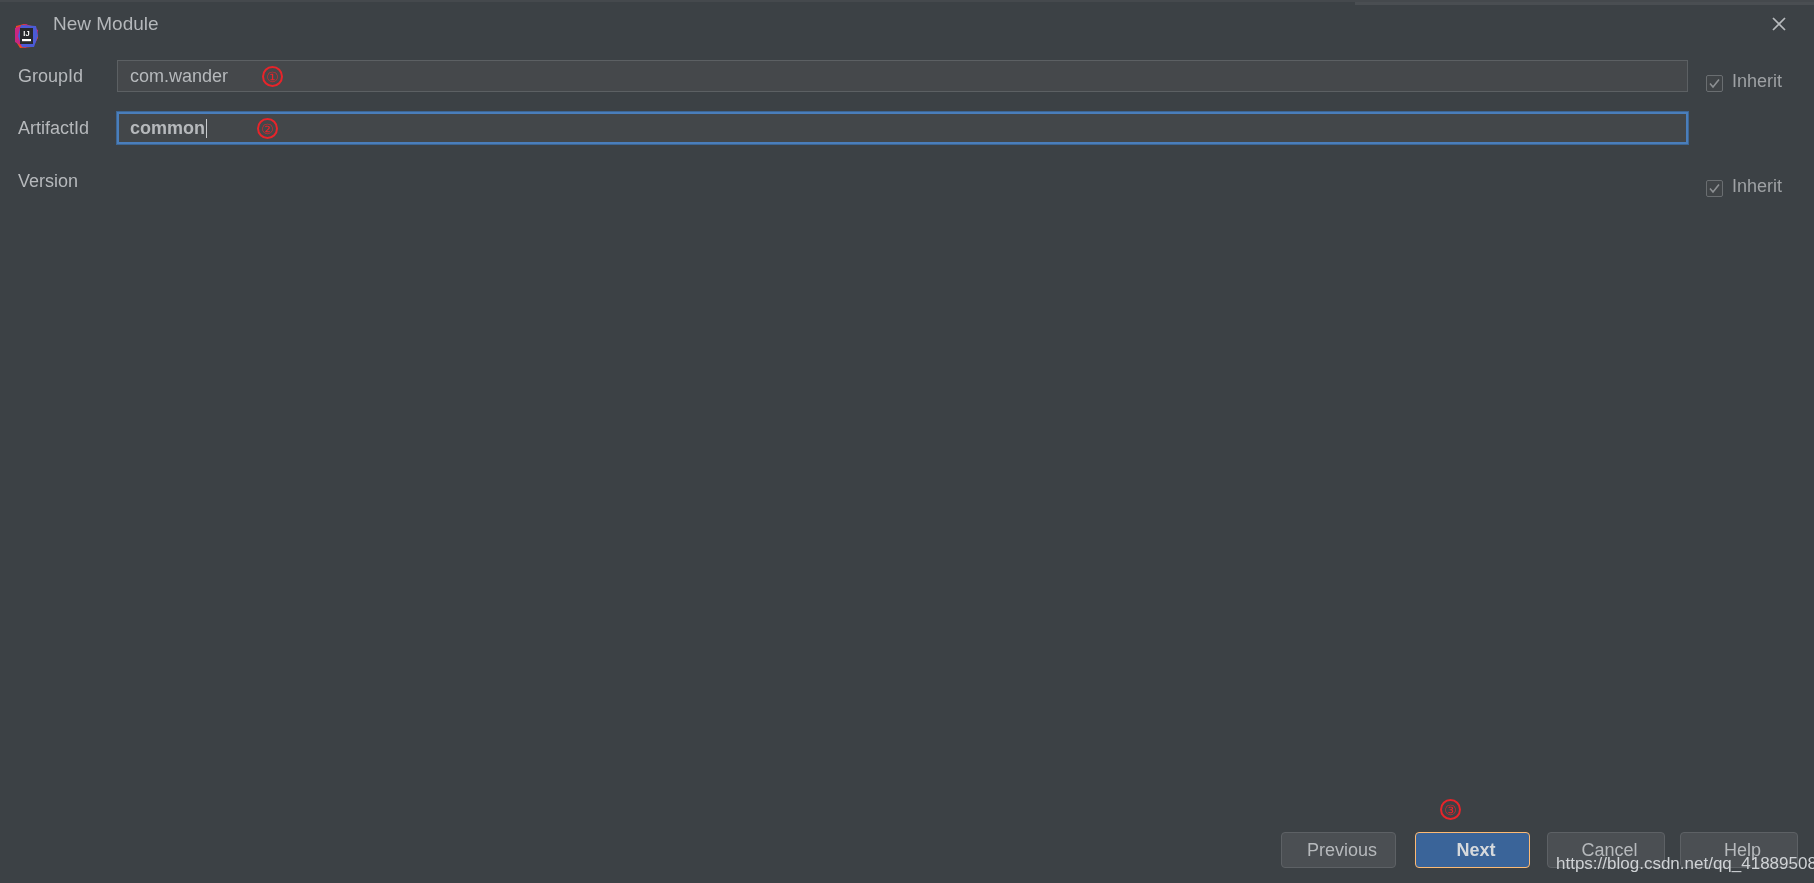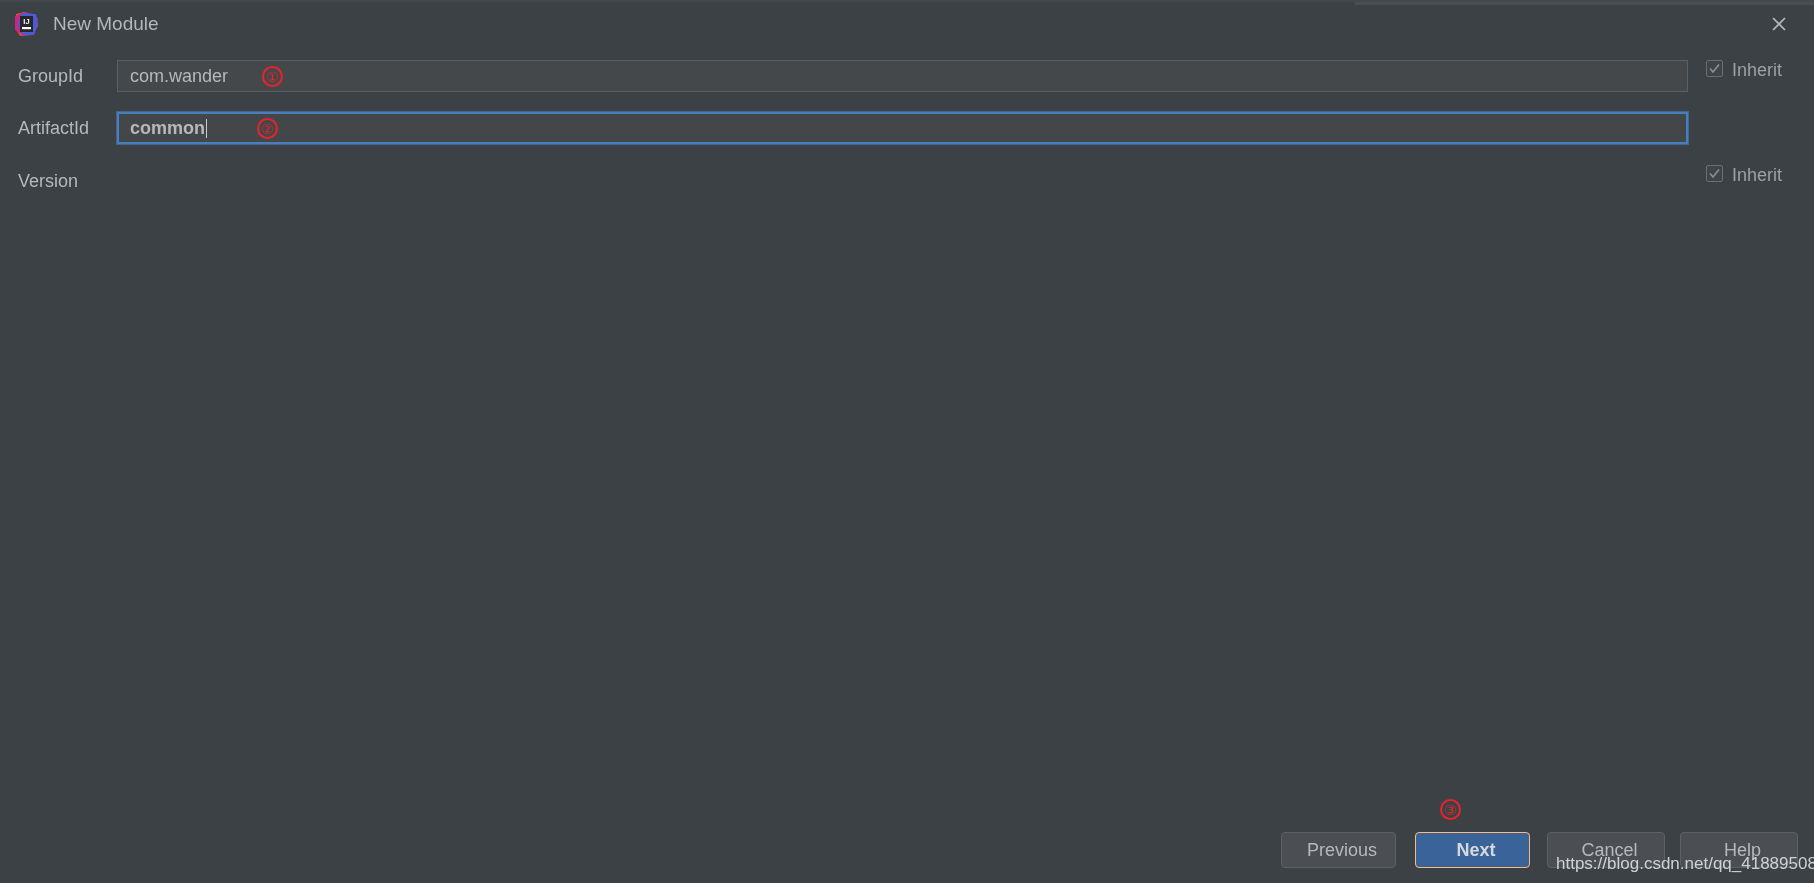--- a/index.html
+++ b/index.html
@@ -33,21 +33,21 @@
     background: #3c4145;
   }
   #titlebar-highlight {
     position: absolute;
     left: 1355px; top: 0;
     width: 459px; height: 3px;
     background: #4a4e52;
   }
   #app-icon {
     position: absolute;
-    left: 12px; top: 8px;
+    left: 12px; top: 20px;
     width: 28px; height: 28px;
   }
   #title-text {
     position: absolute;
     left: 53px; top: 8px;
     height: 28px;
     line-height: 28px;
     font-size: 19px;
     color: #b4b7ba;
     white-space: nowrap;
@@ -120,21 +120,21 @@
     margin-left: 1px;
   }
 
   
   .inherit-group {
     position: absolute;
     left: 1706px;
     top: 0;
     height: 32px;
     display: flex;
-    align-items: flex-start;
+    align-items: flex-end;
   }
   .checkbox {
     position: relative;
     width: 17px;
     height: 17px;
     box-sizing: border-box;
     border: 1px solid #6a6e71;
     border-radius: 2px;
     background: #404447;
     flex: 0 0 auto;

